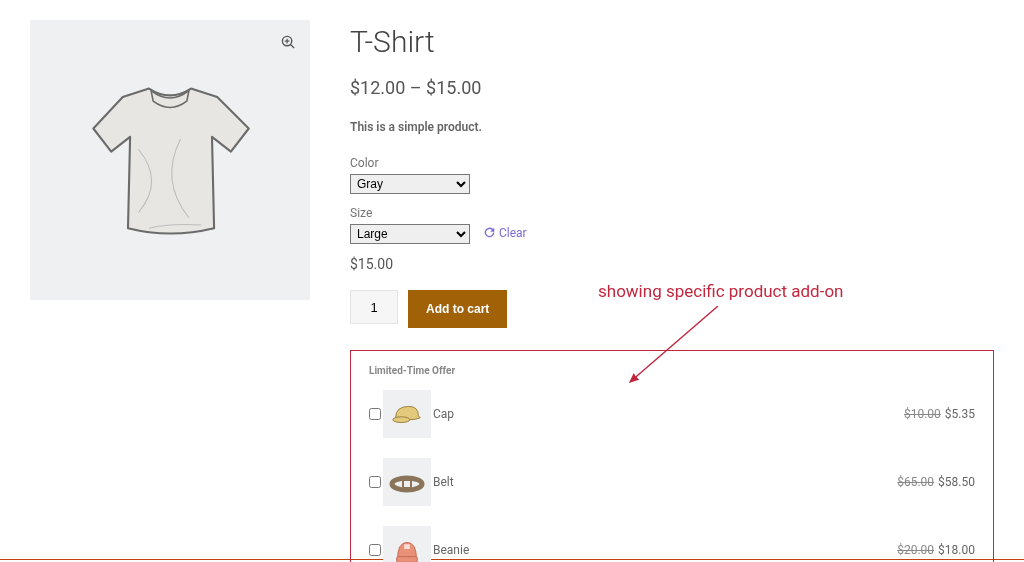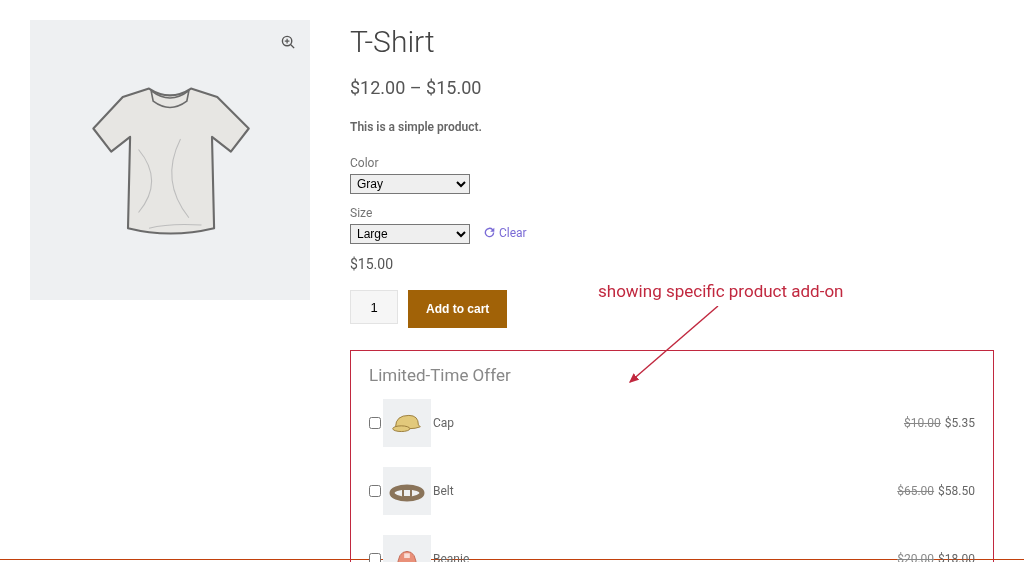--- a/index.html
+++ b/index.html
@@ -112,23 +112,23 @@
     font-weight: 600;
     cursor: pointer;
   }
   
   .offer-box {
     border: 1px solid #c1283f;
     padding: 14px 18px 0 18px;
     position: relative;
   }
   .offer-title {
-    font-size: 17px;
+    font-size: 10px;
     color: #888;
-    font-weight: 400;
+    font-weight: 700;
     margin-bottom: 14px;
   }
   .offer-row {
     display: flex;
     align-items: center;
     gap: 2px;
     margin-bottom: 20px;
     font-size: 12px;
     color: #666;
   }

